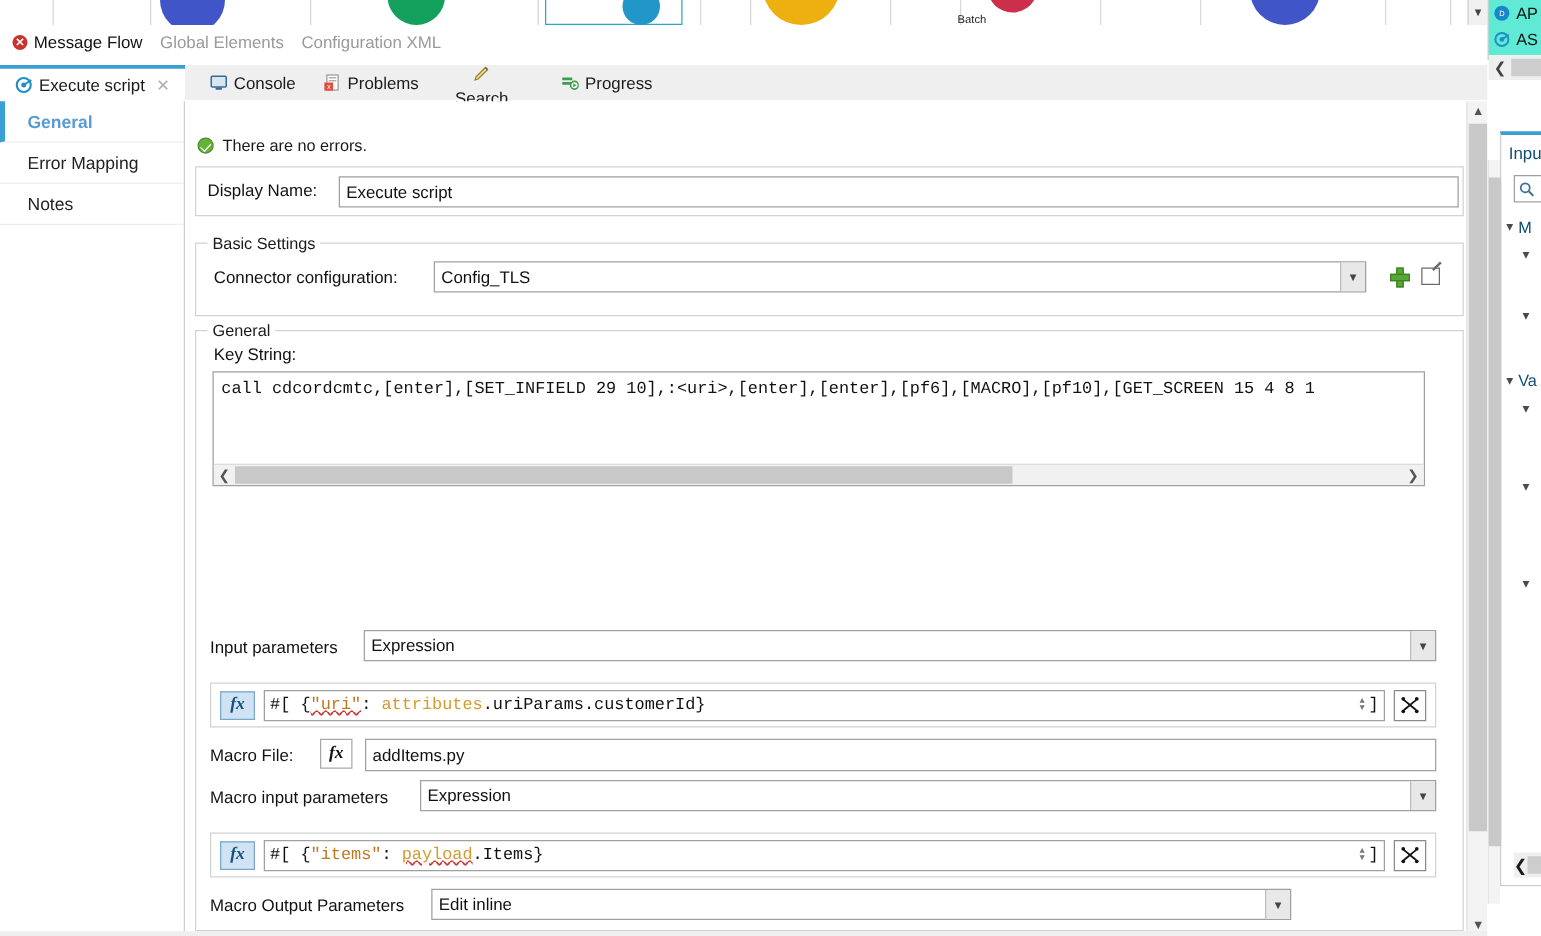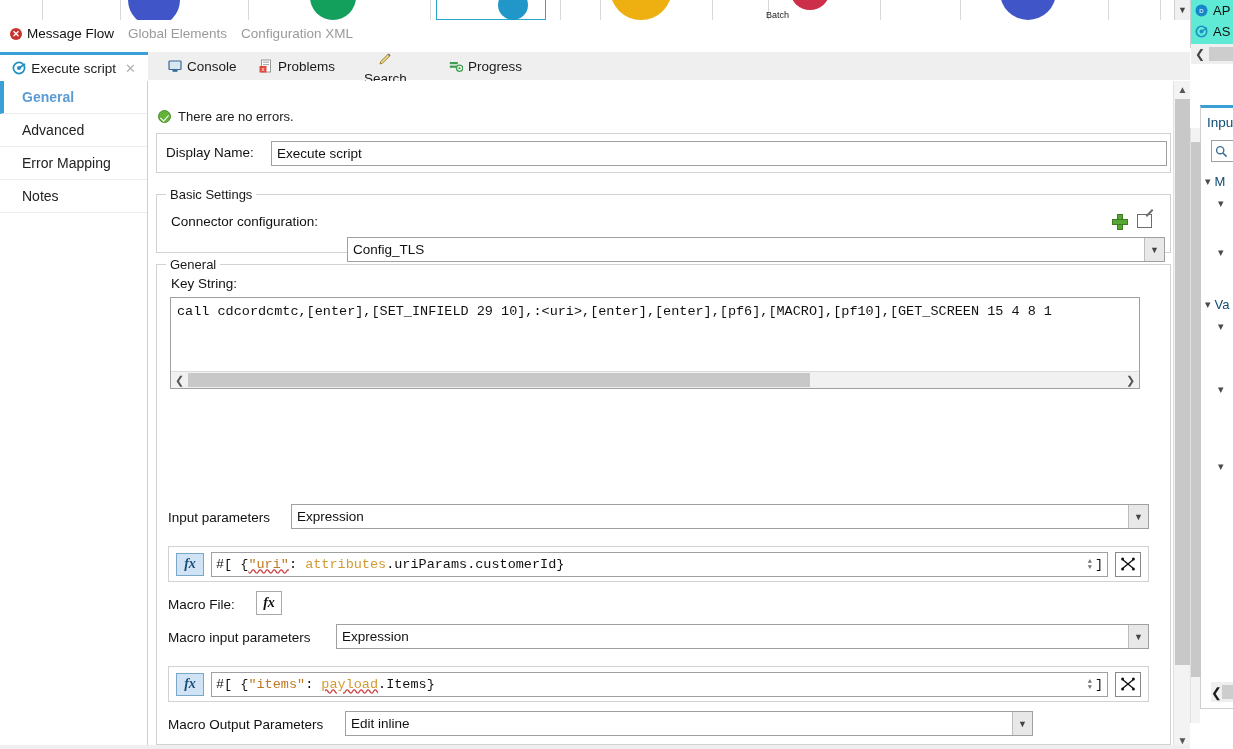--- a/index.html
+++ b/index.html
@@ -401,23 +401,20 @@
       </span>
       <span>Progress</span>
     </div>
   </div>
 
   <div class="leftnav">
     <div class="nav-item active">
       <span>General</span>
     </div>
     <div class="nav-item">
-      <span>Advanced</span>
-    </div>
-    <div class="nav-item">
       <span>Error Mapping</span>
     </div>
     <div class="nav-item">
       <span>Notes</span>
     </div>
   </div>
 
   <div class="mainpanel">
 
     <div class="status-row">
@@ -428,21 +425,21 @@
     <div class="group" style="left:8px; top:52px; width:1015px; height:40px;">
       <span class="lbl" style="position:absolute; left:9px; top:11px;">Display Name:</span>
       <div class="txtin" style="position:absolute; left:114px; top:7px; width:896px;">
         <span>Execute script</span>
       </div>
     </div>
 
     <div class="group" style="left:8px; top:113px; width:1015px; height:59px;">
       <span class="group-title">Basic Settings</span>
       <span class="lbl" style="position:absolute; left:14px; top:19px;">Connector configuration:</span>
-      <div class="combo" style="position:absolute; left:190px; top:14px; width:818px;margin-top:28px;">
+      <div class="combo" style="position:absolute; left:190px; top:14px; width:746px;">
         <span>Config_TLS</span>
         <span class="arrow">▼</span>
       </div>
       <span class="plus-ico" style="position:absolute; left:955px; top:19px;"></span>
       <span class="pencil-ico" style="position:absolute; left:980px; top:19px;"></span>
     </div>
 
     <div class="group" style="left:8px; top:183px; width:1015px; height:481px;">
       <span class="group-title">General</span>
 
@@ -488,20 +485,23 @@
             <path d="M3 4 C6 6, 10 10, 13 12" stroke="#111" stroke-width="1.4" fill="none"></path>
             <path d="M13 4 C10 6, 6 10, 3 12" stroke="#111" stroke-width="1.4" fill="none"></path>
           </svg>
         </div>
       </div>
 
       <span class="lbl" style="position:absolute; left:11px; top:332px;">Macro File:</span>
       <div class="fx-btn plain" style="position:absolute; left:99px; top:326px;">
         <span>fx</span>
       </div>
+      <div class="txtin" style="position:absolute; left:135px; top:326px; width:857px; height:26px;">
+        <span>addItems.py</span>
+      </div>
 
       <span class="lbl" style="position:absolute; left:11px; top:365px;">Macro input parameters</span>
       <div class="combo" style="position:absolute; left:179px; top:359px; width:813px;">
         <span>Expression</span>
         <span class="arrow">▼</span>
       </div>
 
       <div class="exprow" style="left:11px; top:401px; width:981px; height:36px; display:flex; align-items:center; padding:0 7px; gap:7px;">
         <div class="fx-btn">
           <span>fx</span>

